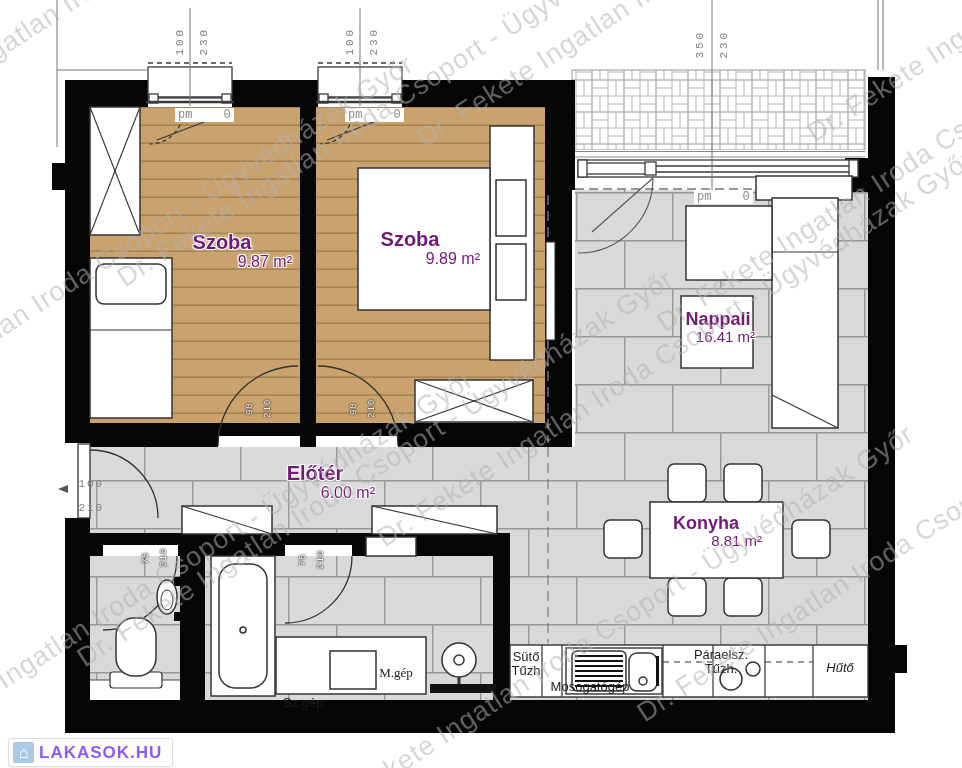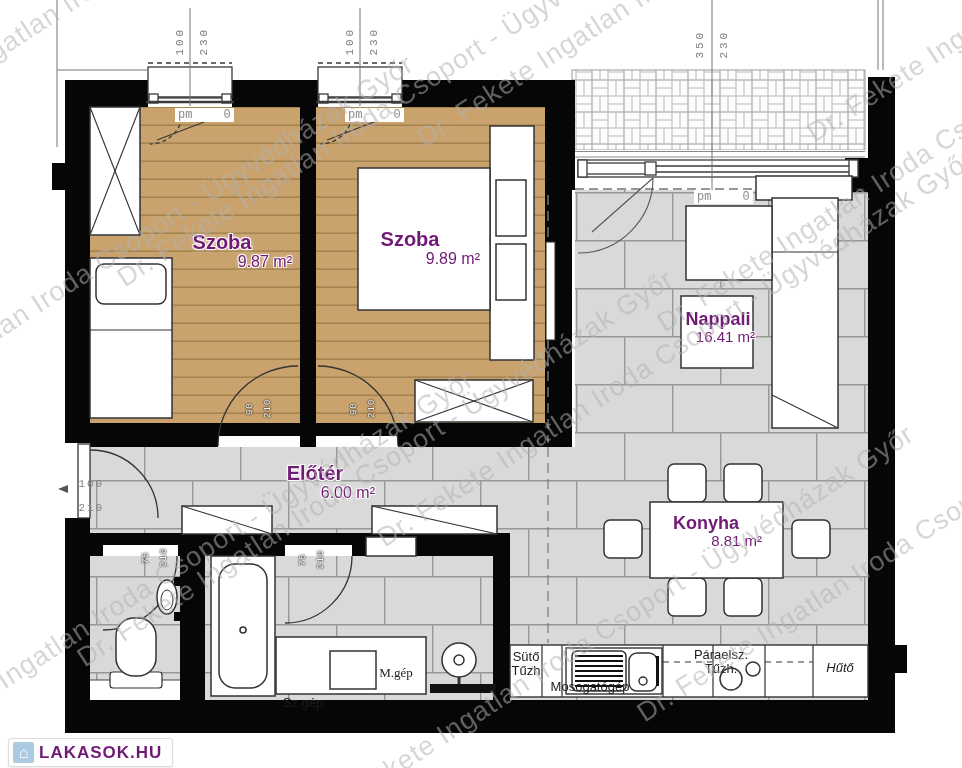--- a/index.html
+++ b/index.html
@@ -31,21 +31,21 @@
         color:#808080;letter-spacing:2px;line-height:12px;text-align:left;white-space:pre;}
   
   .wm{position:absolute;z-index:4;font-size:27px;letter-spacing:1px;color:#b2b2b2;opacity:.52;
       white-space:nowrap;transform:rotate(-33deg);transform-origin:left center;pointer-events:none;}
   
   #logo{position:absolute;z-index:5;left:8px;top:738px;height:27px;display:flex;align-items:center;
         gap:5px;background:#fff;border:1px solid #dcdcdc;border-radius:3px;padding:0 10px 0 4px;
         box-shadow:0 1px 2px rgba(0,0,0,.08);}
   #logo .house{width:21px;height:21px;background:#abcbe3;border-radius:2px;color:#fff;
         display:flex;align-items:center;justify-content:center;font-size:16px;line-height:1;}
-  #logo .txt{font-weight:bold;font-size:17px;letter-spacing:1px;color:#701a75;}
+  #logo .txt{font-weight:bold;font-size:17px;letter-spacing:1px;color:#8b5cf6;}
 </style>
 </head>
 <body>
 
 <div id="stage">
 
   <svg id="plan-svg" width="962" height="768" viewBox="0 0 962 768">
     <defs>
       <pattern id="wood" width="962" height="18" patternUnits="userSpaceOnUse">
         <rect width="962" height="18" fill="#c9a26e"></rect>

